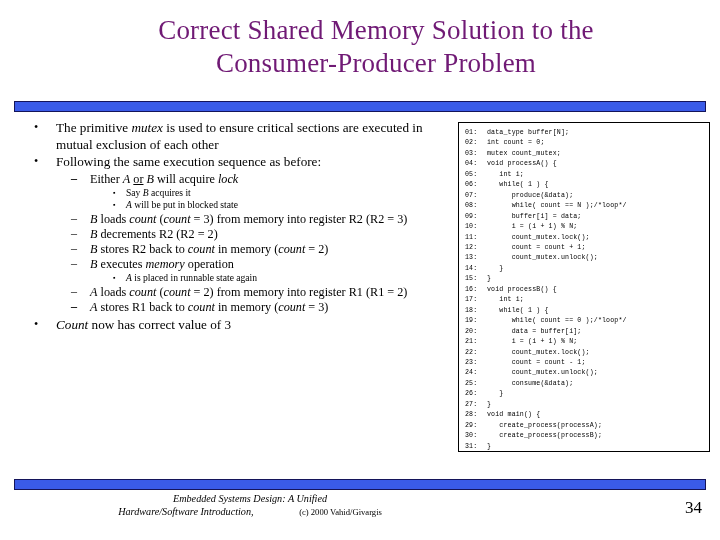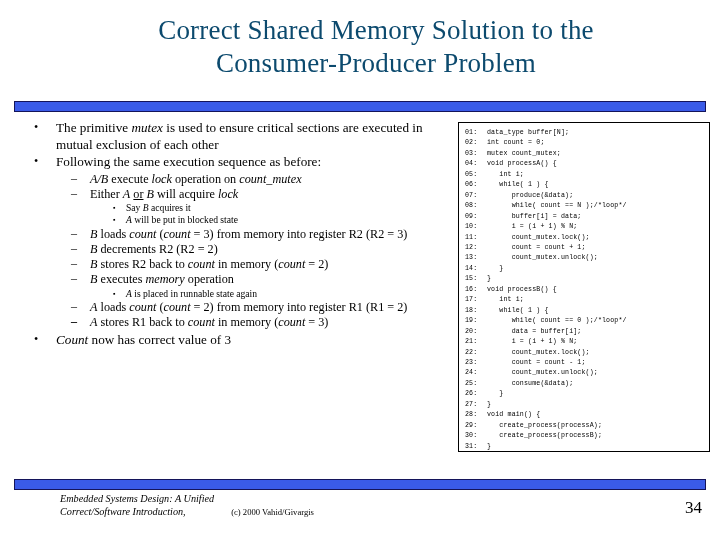--- a/index.html
+++ b/index.html
@@ -18,21 +18,21 @@
   
   #title-block {
     width: 100%;
     text-align: center;
     padding-top: 14px;
   }
   #title-block .title-line {
     font-family: "Liberation Serif", serif;
     font-size: 27px;
     line-height: 33px;
-    color: #0c4a6e;
+    color: #701a75;
     letter-spacing: 0.2px;
     padding-left: 32px;
   }
 
   
   .blue-rule {
     height: 11px;
     background: #3A5BE8;
     border: 1.5px solid #14145A;
     box-sizing: border-box;
@@ -140,20 +140,21 @@
     left: 0;
     top: 492px;
     width: 720px;
     height: 40px;
   }
   #footer-text {
     position: absolute;
     left: 60px;
     top: 0px;
     width: 380px;
+    text-align: center;
     font-family: "Liberation Serif", serif;
     font-style: italic;
     font-size: 10.2px;
     line-height: 13px;
     color: #000;
   }
   #footer-text .nonital {
     font-style: normal;
     font-size: 8.6px;
     margin-left: 43px;
@@ -189,21 +190,20 @@
       
     </div>
 
     <div class="lvl1">
       <span class="mk">•</span>
       <span class="txt">Following the same execution sequence as before:</span>
     </div>
 
     <div class="lvl2">
       <span class="mk">–</span>
-      <span class="txt"><i>A/B</i> execute <i>lock</i> operation on <i>count_mutex</i></span>
       
     </div>
 
     <div class="lvl2">
       <span class="mk">–</span>
       <span class="txt">Either <i>A</i> <span class="bold-u">or</span> <i>B</i> will acquire <i>lock</i></span>
       
     </div>
 
     <div class="lvl3">
@@ -307,17 +307,17 @@
       <div class="code-line"><span class="code-num">31:</span><span>}</span></div>
     </div>
 
 </div>
 
 <div id="rule-bottom" class="blue-rule"></div>
 
 <div id="footer">
   <div id="footer-text">
     <span>Embedded Systems Design: A Unified</span><br>
-    <span>Correct/Software Introduction,</span>
+    <span>Hardware/Software Introduction,</span>
     <span class="nonital">(c) 2000 Vahid/Givargis</span>
   </div>
   <div id="page-number">34</div>
 </div>
 
 </body></html>

